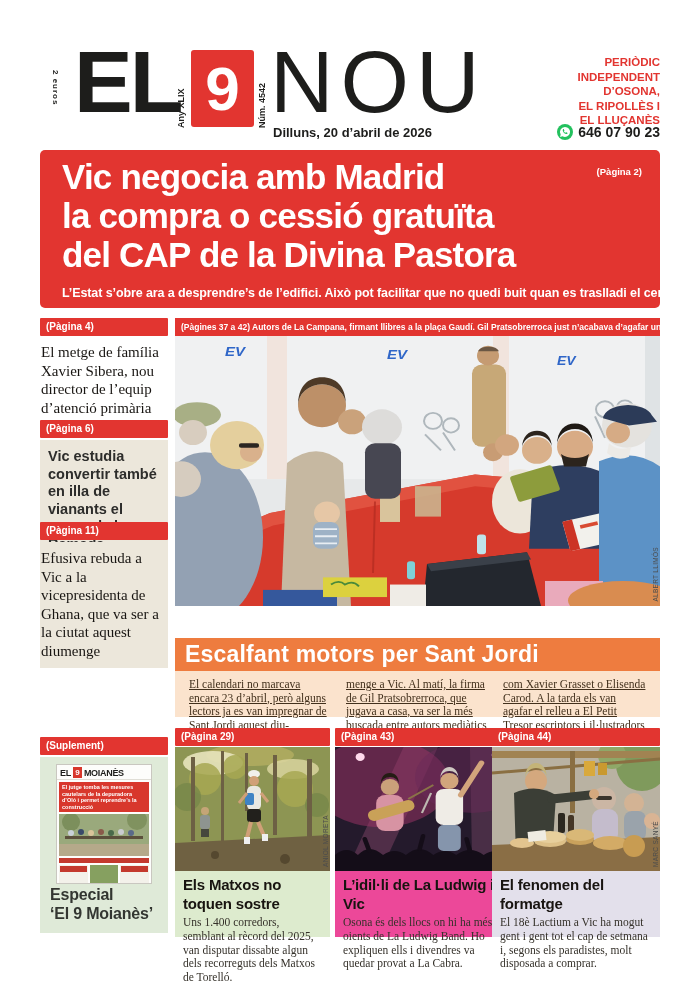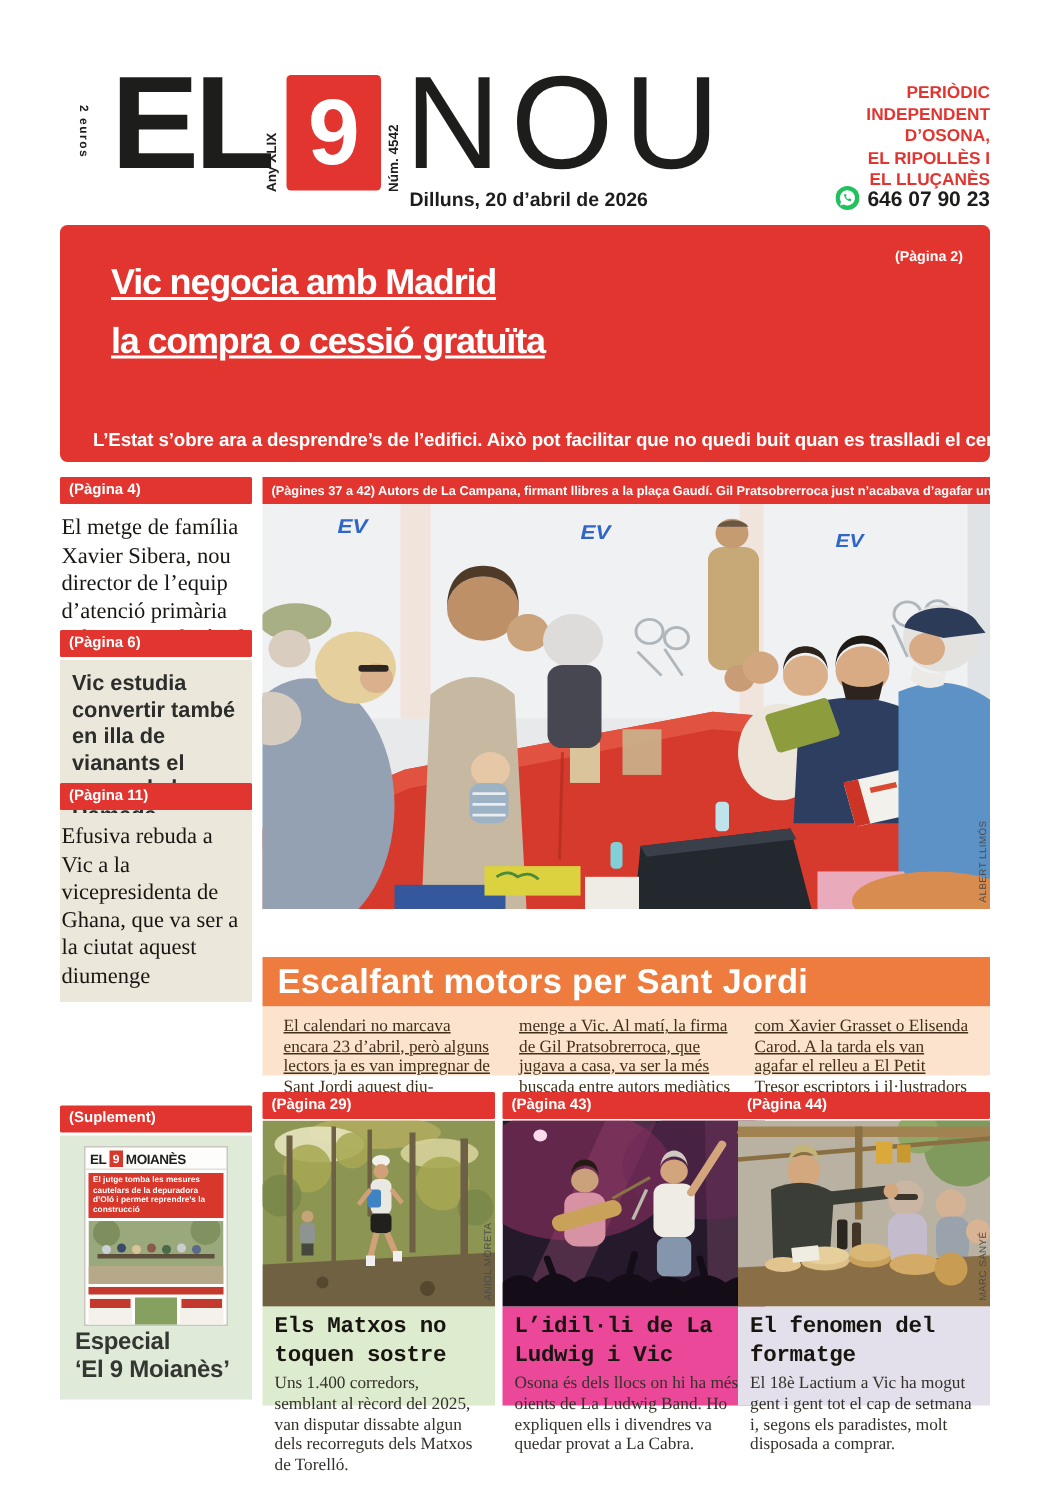--- a/index.html
+++ b/index.html
@@ -16,22 +16,22 @@
             display:flex;align-items:center;justify-content:center;}
   .nine-box span{color:#fff;font-size:62px;font-weight:800;line-height:1;}
   .ed-num{left:257px;top:54px;height:74px;font-size:9px;font-weight:bold;color:#1d1d1b;}
   .logo-nou{left:270px;top:38px;font-size:88px;line-height:1;font-weight:400;letter-spacing:7px;color:#1d1d1b;}
   .date{left:273px;top:125px;font-size:13px;font-weight:bold;color:#1d1d1b;}
   .tagline{right:40px;top:55px;text-align:right;color:#e23530;font-weight:800;font-size:11.5px;line-height:14.5px;}
   .phone-row{right:40px;top:124px;display:flex;align-items:center;gap:5px;font-weight:800;font-size:14px;color:#1d1d1b;}
   .wa-icon{width:16px;height:16px;display:inline-block;}
   
   .lead{left:40px;top:150px;width:620px;height:158px;background:#e23530;border-radius:5px;}
-  .lead-headline{position:absolute;left:22px;top:7px;margin:12px;font-size:24px;line-height:39px;
-                 font-weight:800;color:#fff;letter-spacing:-0.8px;text-decoration:underline;}
+  .lead-headline{position:absolute;left:22px;top:7px;margin:0;font-size:35px;line-height:39px;
+                 font-weight:800;color:#fff;letter-spacing:-0.8px;}
   .lead-headline span{display:block;}
   .lead-ref{position:absolute;right:18px;top:16px;font-size:9.5px;font-weight:bold;color:#fff;}
   .lead-subhead{position:absolute;left:22px;bottom:8px;margin:0;font-size:12.5px;font-weight:bold;
                 color:#fff;letter-spacing:-0.1px;white-space:nowrap;}
   
   .chip{display:block;background:#e23530;color:#fff;font-weight:bold;font-size:10px;
         padding:3px 6px 4px;border-radius:1px;box-sizing:border-box;width:100%;}
   
   .sb{left:40px;width:128px;}
   .sb-body{box-sizing:border-box;width:100%;}
@@ -74,21 +74,21 @@
   .feat-text{left:175px;top:671px;width:485px;height:46px;background:#fbe3cd;display:flex;gap:14px;
              padding:7px 14px;box-sizing:border-box;}
   .feat-col{flex:1;font-family:"Liberation Serif",serif;font-size:11.5px;line-height:13.5px;color:#42301c;text-decoration:underline;}
   
   .story{top:728px;}
   #st1{left:175px;width:155px;} #st2{left:335px;width:175px;} #st3{left:492px;width:168px;}
   .story-photo{position:relative;height:124px;margin-top:1px;}
   .story-photo svg{display:block;width:100%;height:100%;}
   .story-panel{height:66px;padding:4px 8px;box-sizing:border-box;}
   #st1 .story-panel{background:#ddebce;} #st2 .story-panel{background:#ec4899;} #st3 .story-panel{background:#e3e0eb;}
-  .story-headline{margin:0 0 3px;font-family:Liberation Mono, monospace;font-weight:800;font-size:15px;
+  .story-headline{margin:0 0 3px;font-family:Liberation Sans, sans-serif;font-weight:800;font-size:15px;
                   line-height:19px;color:#181410;letter-spacing:-0.2px;}
   .story-text{margin:0;font-family:"Liberation Serif",serif;font-size:11.5px;line-height:13.8px;color:#35312a;}
 </style>
 </head>
 <body>
 
 <div class="page">
 
   <header>
     <div class="abs price vtext-down">2 euros</div>
@@ -117,20 +117,21 @@
       </span>
       <span>646 07 90 23</span>
     </div>
   </header>
 
   <section class="abs lead">
     <div class="lead-ref">(Pàgina 2)</div>
     <h1 class="lead-headline">
       <span>Vic negocia amb Madrid</span>
       <span>la compra o cessió gratuïta</span>
+      <span>del CAP de la Divina Pastora</span>
     </h1>
     <p class="lead-subhead">L’Estat s’obre ara a desprendre’s de l’edifici. Això pot facilitar que no quedi buit quan es traslladi el centre sanitari</p>
   </section>
 
   <div class="abs sb" id="sb1">
     <span class="chip">(Pàgina 4)</span>
     <div class="sb-body serif sb-serif">El metge de família Xavier Sibera, nou director de l’equip d’atenció primària Ribes-Campdevànol</div>
   </div>
   <div class="abs sb" id="sb2">
     <span class="chip">(Pàgina 6)</span>

